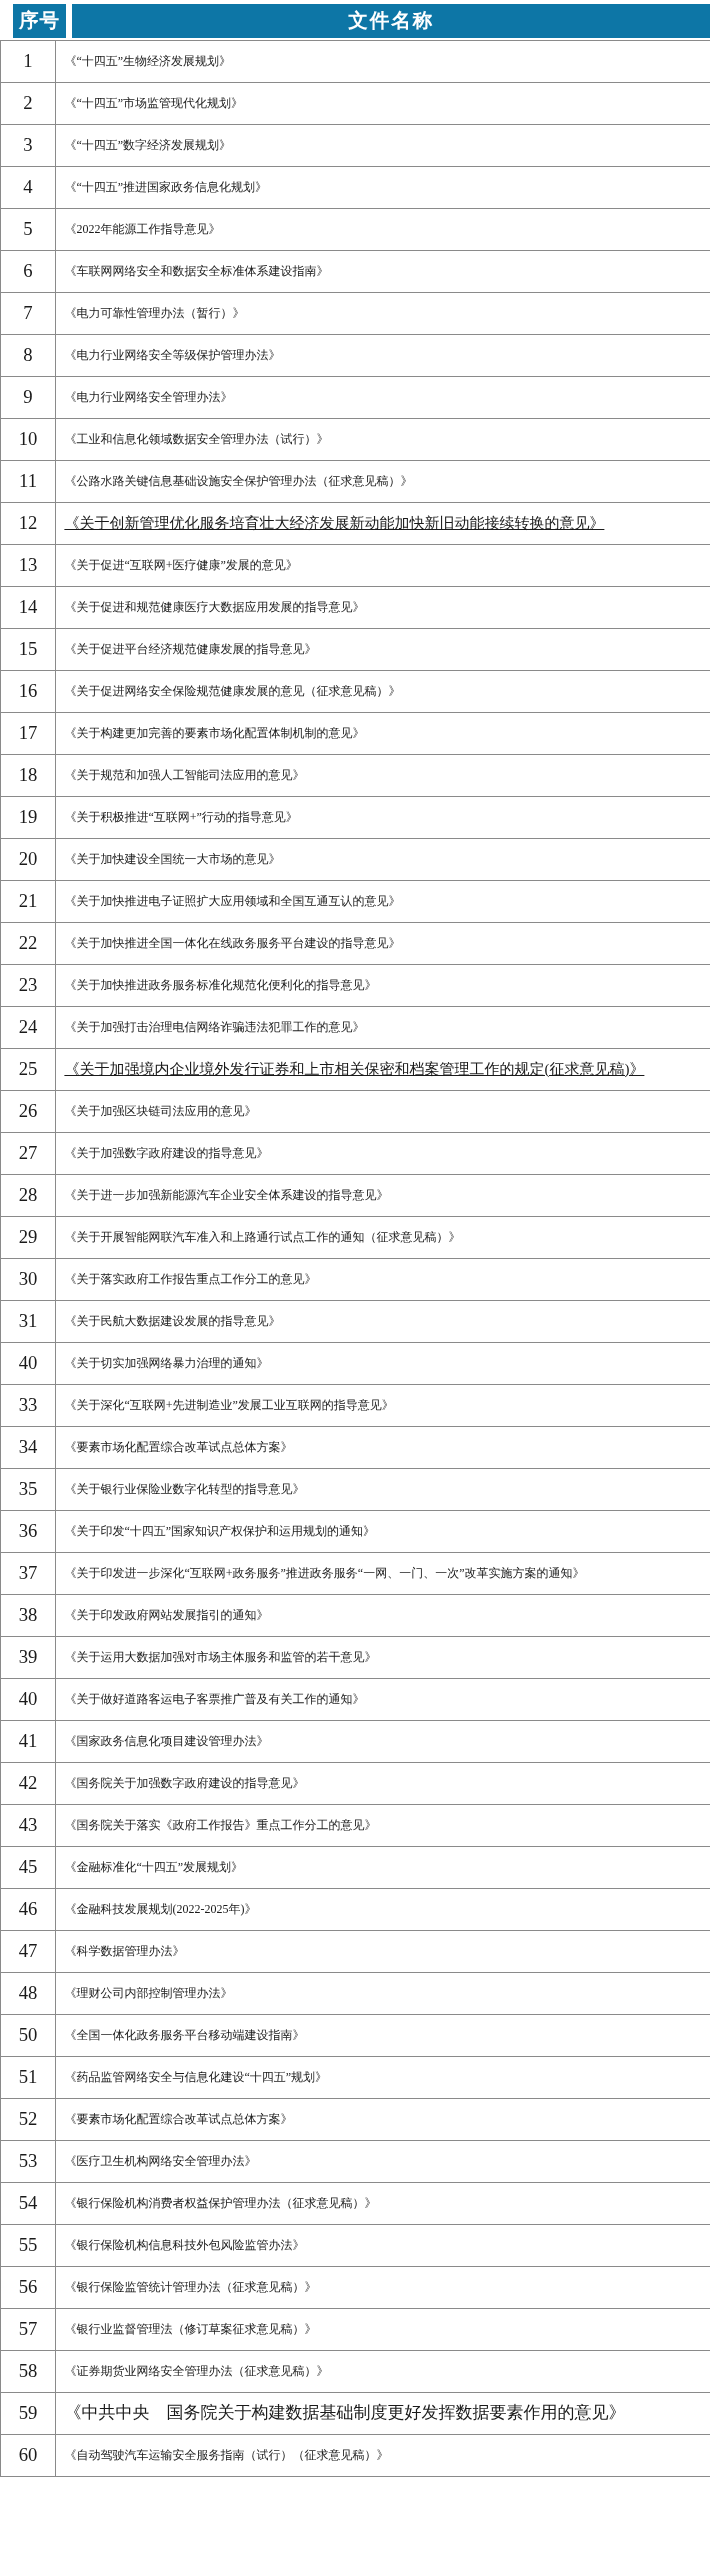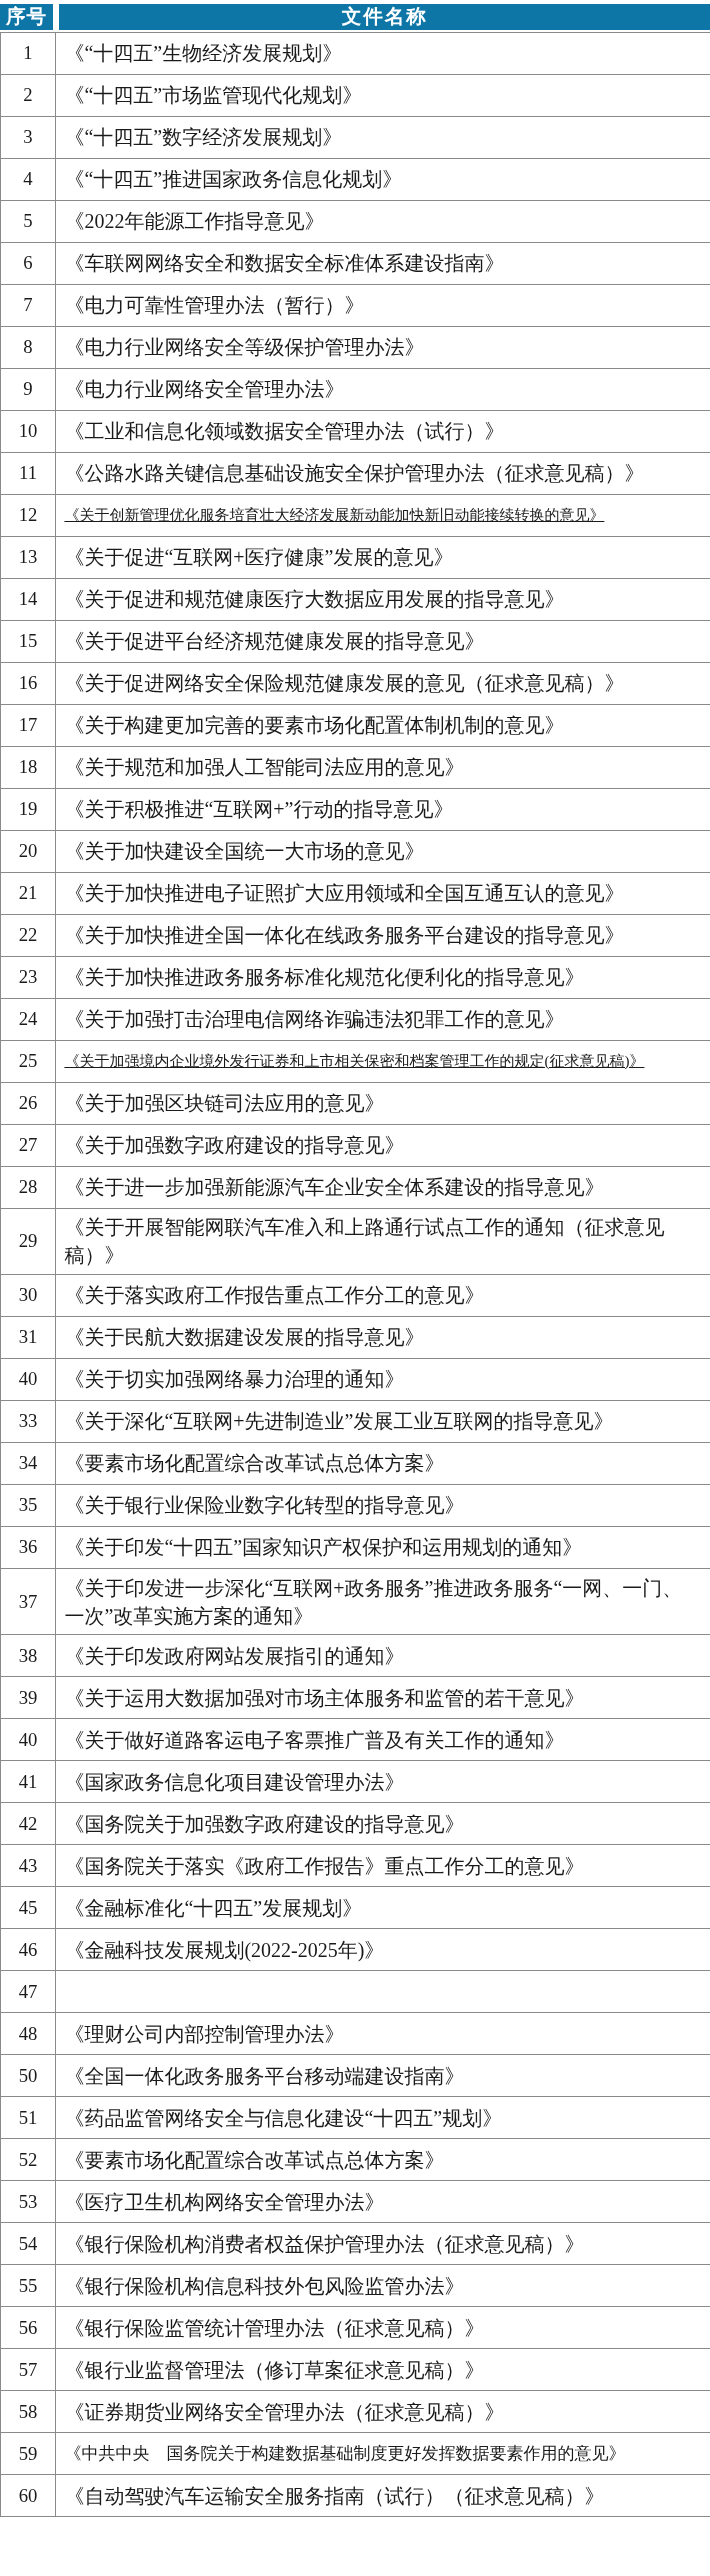--- a/index.html
+++ b/index.html
@@ -11,22 +11,23 @@
   }
   html,body{margin:0;padding:0;background:var(--page-bg);}
   body{
     width:711px;
     font-family:"Liberation Serif","DejaVu Serif",serif;
     color:var(--body-text);
   }
   .doc-table{width:711px;padding-top:3.7px;box-sizing:border-box;}
   .header-row{
     display:flex;
-    height:26px;
+    height:34px;
     margin-bottom:1.9px;
+    margin-left:13px;
   }
   .th{
     background:var(--header-bg);
     color:var(--header-text);
     display:flex;
     align-items:center;
     justify-content:center;
     font-size:19.6px;
     font-weight:bold;
     letter-spacing:1.9px;
@@ -51,21 +52,21 @@
     width:56px;
     border-left:0.9px solid var(--border-color);
     border-right:0.9px solid var(--border-color);
     justify-content:center;
     font-size:18.7px;
   }
   .td.name{
     flex:1;
     border-right:0.9px solid var(--border-color);
     padding:4.7px 9.3px 4.7px 8.4px;
-    font-size:20px;
+    font-size:12px;
     line-height:1.4;
     word-break:break-all;
   }
   .row.small .td.name{font-size:15px;text-decoration:underline;}
   .row.mid   .td.name{font-size:17px;}
 </style>
 </head>
 <body>
 
 <div class="doc-table">
@@ -296,20 +297,21 @@
     <div class="td name">《金融标准化“十四五”发展规划》</div>
   </div>
 
   <div class="row">
     <div class="td seq">46</div>
     <div class="td name">《金融科技发展规划(2022-2025年)》</div>
   </div>
 
   <div class="row">
     <div class="td seq">47</div>
+    <div class="td name">《科学数据管理办法》</div>
   </div>
 
   <div class="row">
     <div class="td seq">48</div>
     <div class="td name">《理财公司内部控制管理办法》</div>
   </div>
 
 
   <div class="row">
     <div class="td seq">50</div>

